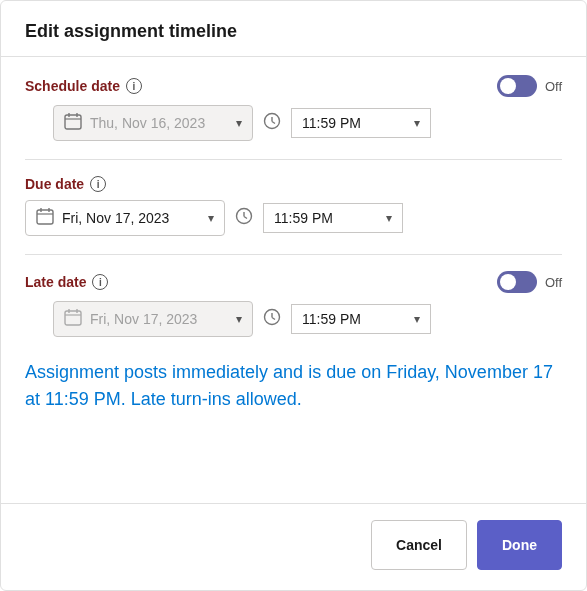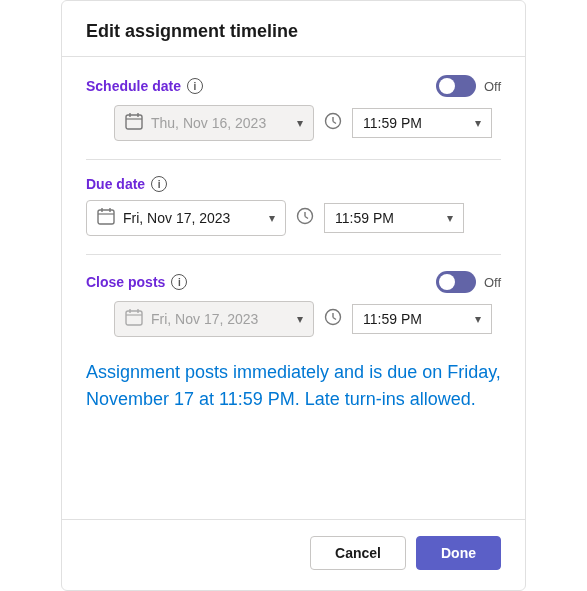--- a/index.html
+++ b/index.html
@@ -6,21 +6,21 @@
     body {
       font-family: 'Segoe UI', Arial, sans-serif;
       background: #fff;
       width: 587px;
       min-height: 591px;
       display: flex;
       align-items: center;
       justify-content: center;
     }
     .dialog {
-      width: 465px;
+      width: 587px;
       min-height: 591px;
       background: #fff;
       border: 1px solid #e0e0e0;
       border-radius: 6px;
       display: flex;
       flex-direction: column;
       padding: 0;
     }
     .dialog-header {
       padding: 20px 24px 14px 24px;
@@ -45,21 +45,21 @@
       margin-bottom: 8px;
     }
     .section-label-group {
       display: flex;
       align-items: center;
       gap: 6px;
     }
     .section-label {
       font-size: 14px;
       font-weight: 600;
-      color: #6d28d9;
+      color: #7f1d1d;
     }
     .info-icon {
       width: 16px;
       height: 16px;
       border: 1.5px solid #555;
       border-radius: 50%;
       display: inline-flex;
       align-items: center;
       justify-content: center;
       font-size: 10px;
@@ -159,21 +159,21 @@
       padding: 4px 0;
     }
     .dialog-footer {
       padding: 16px 24px 20px 24px;
       display: flex;
       justify-content: flex-end;
       gap: 10px;
       border-top: 1px solid #e0e0e0;
     }
     .btn {
-      padding: 8px 24px;
+      padding: 16px 24px;
       border-radius: 4px;
       font-size: 14px;
       font-weight: 600;
       cursor: pointer;
       border: 1px solid #c8c6c4;
       background: #fff;
       color: #1a1a1a;
     }
     .btn-primary {
       background: #5b5fc7;
@@ -270,21 +270,21 @@
           <span class="chevron-icon">▾</span>
         </div>
       </div>
     </div>
 
     <div class="section-divider"></div>
 
     <div class="section">
       <div class="section-header">
         <div class="section-label-group">
-          <span class="section-label">Close posts</span>
+          <span class="section-label">Late date</span>
           <span class="info-icon">i</span>
         </div>
         <div class="toggle-group">
           <div class="toggle">
             <div class="knob"></div>
           </div>
           <span class="toggle-off-label">Off</span>
         </div>
       </div>
       <div class="fields-row">

